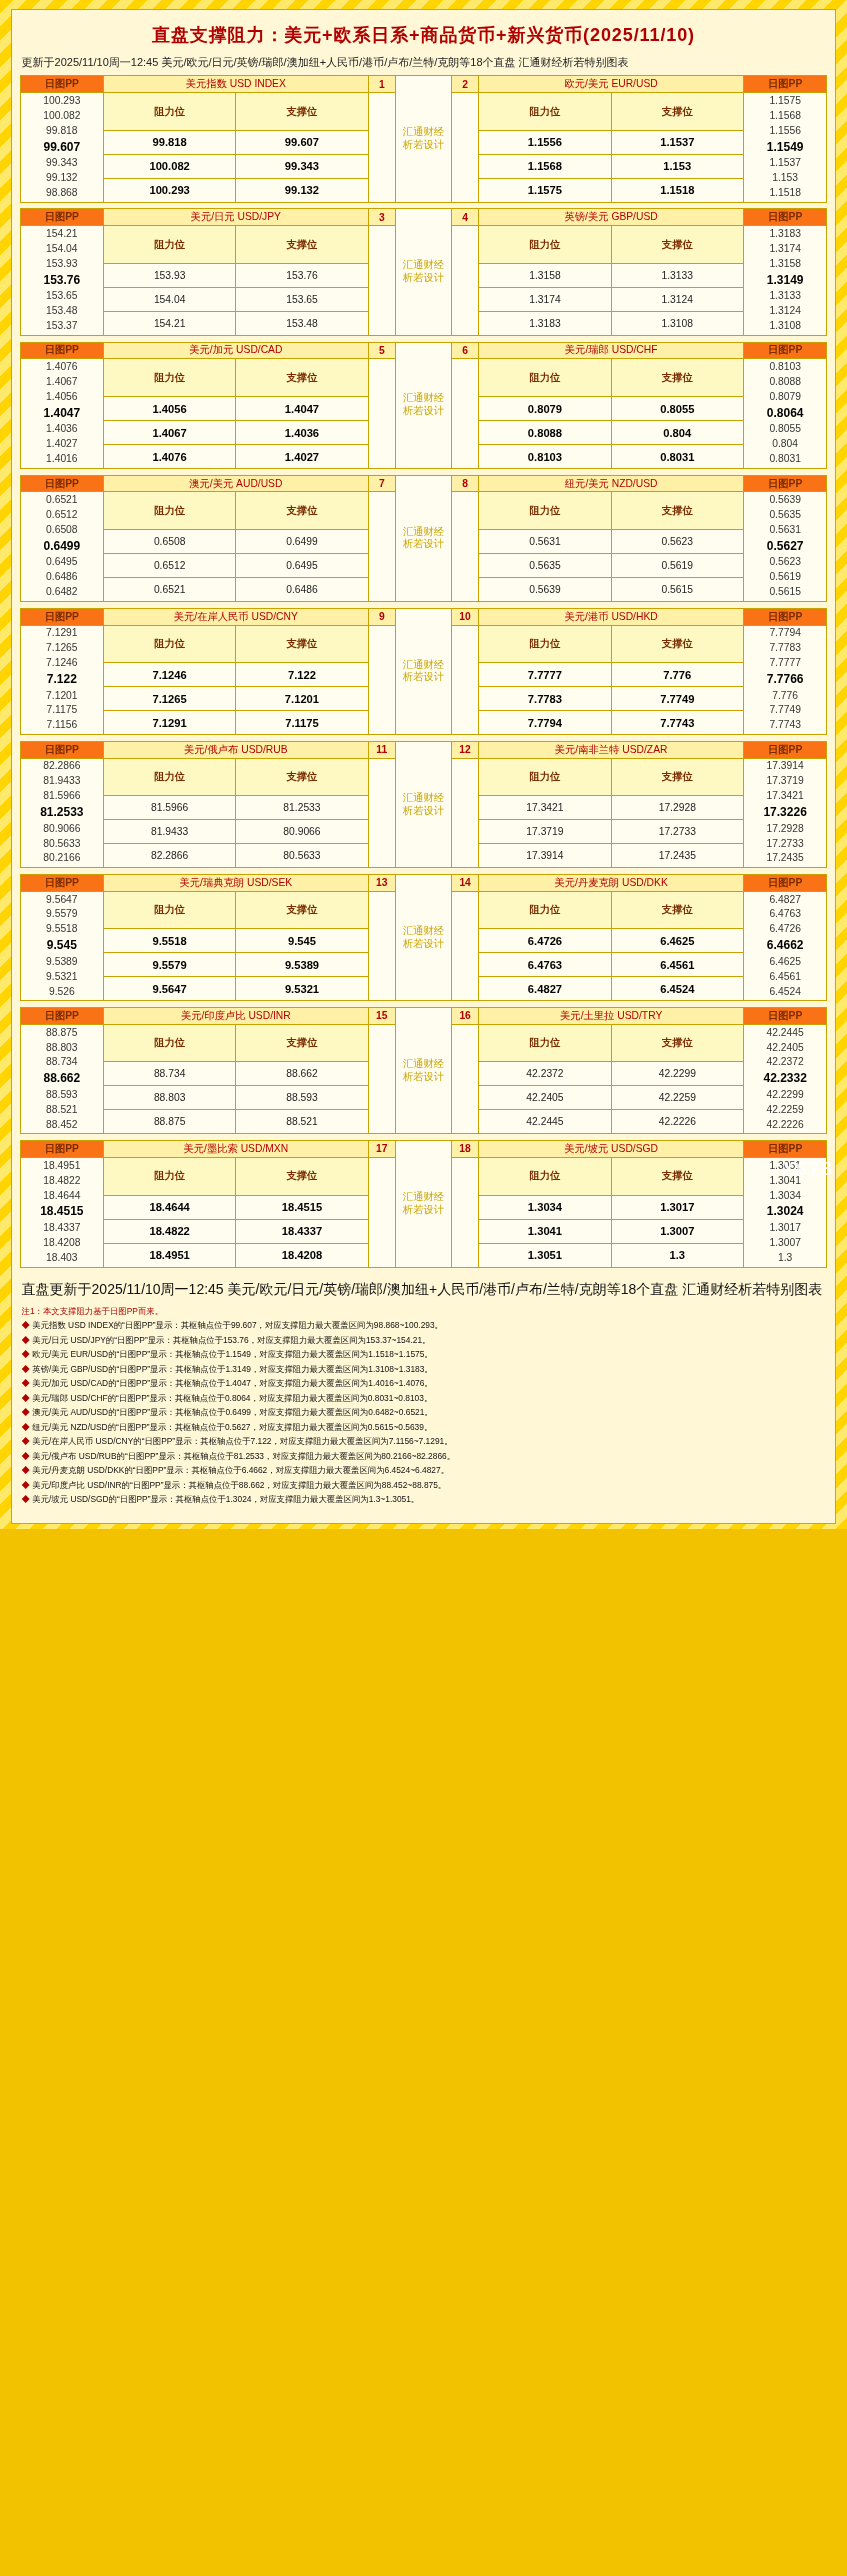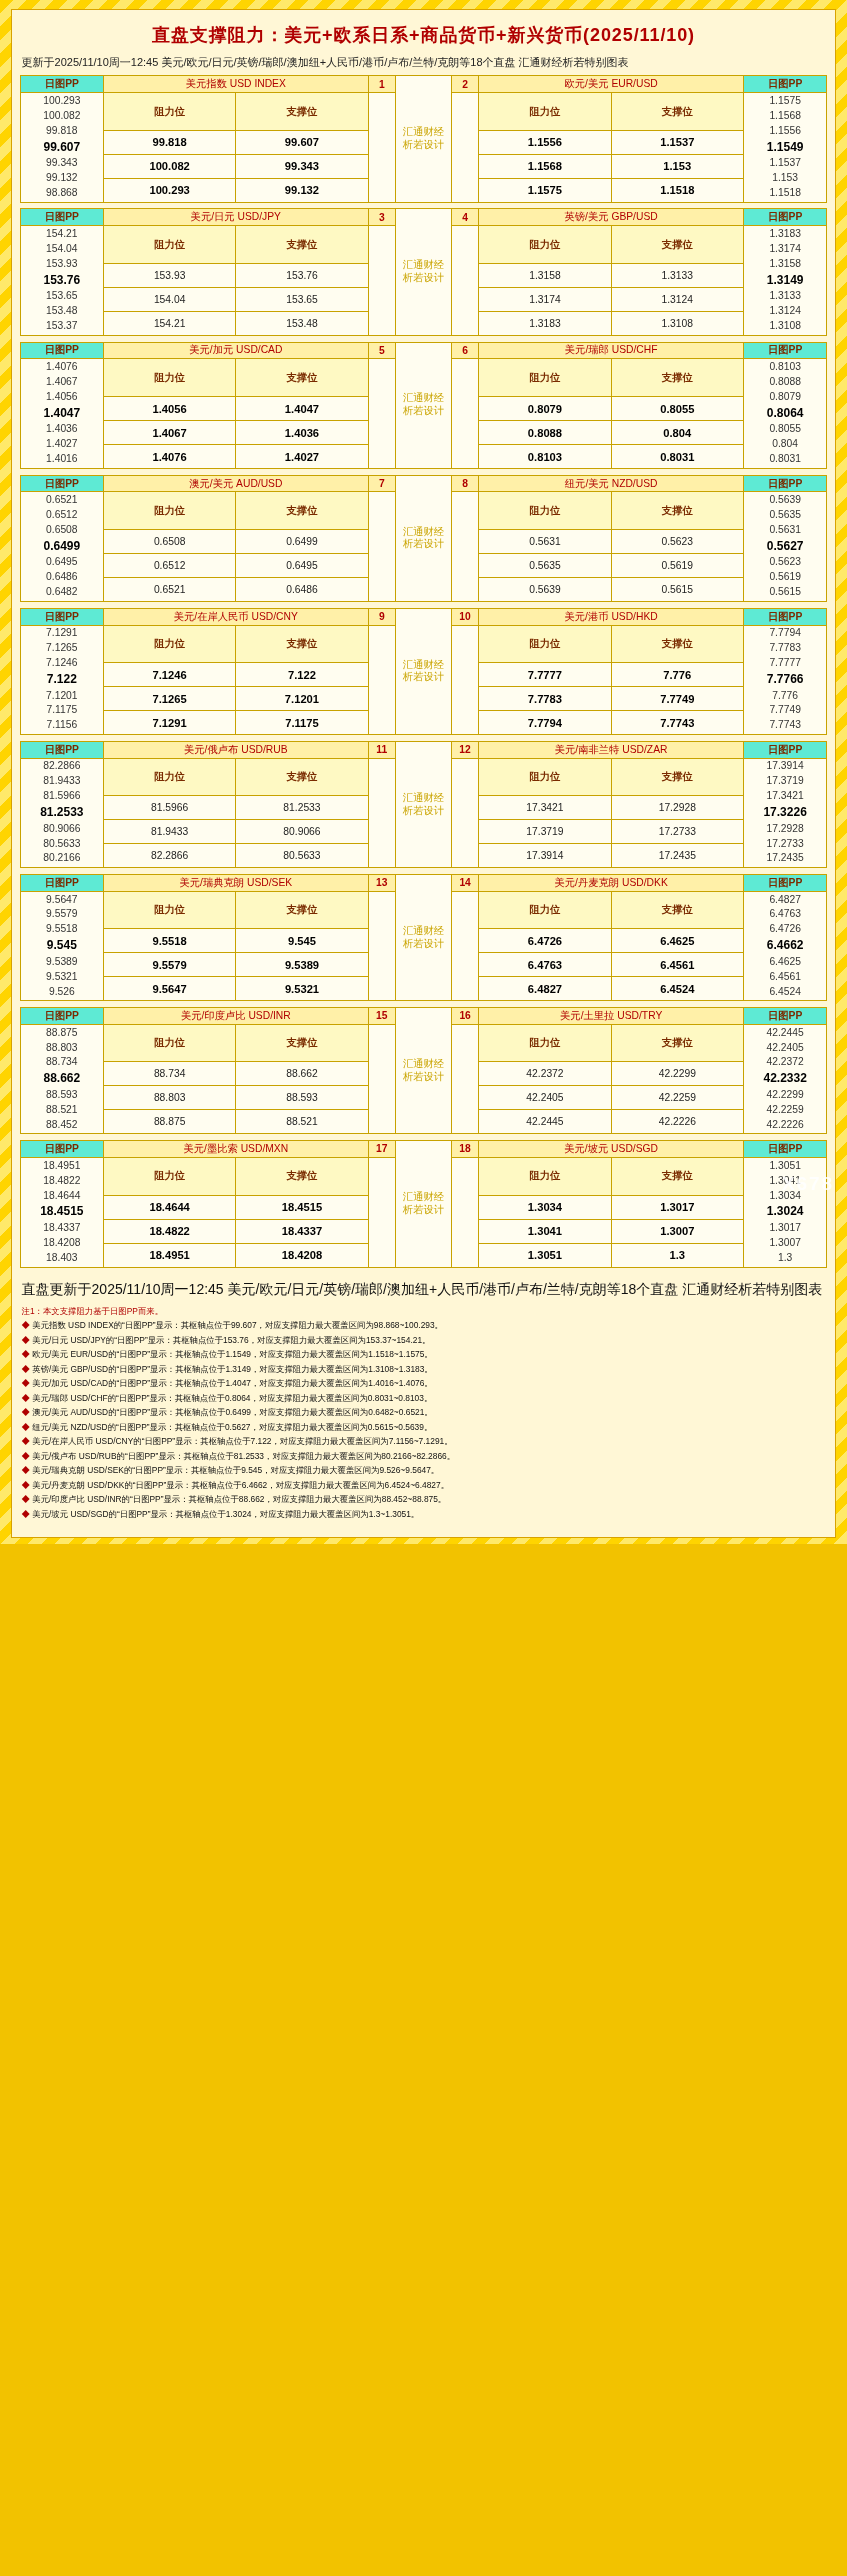--- a/index.html
+++ b/index.html
@@ -44,21 +44,21 @@
     background: #fffdf0;
   }
   table.blk td, table.blk th {
     border: 0.9px solid #c8a200;
     font-size: 10.3px;
     text-align: center;
     vertical-align: middle;
     padding: 0.9px 1.9px;
   }
   .hdr-pp {
-    background: #5eead4;
+    background: #f97316;
     font-weight: bold;
     color: #7a2b00;
     font-size: 11.2px;
     width: 73px;
   }
   .hdr-pair {
     background: #fff0a8;
     font-weight: normal;
     color: #b00000;
     font-size: 11.7px;
@@ -757,21 +757,20 @@
           <p><span class="red">◆</span> 美元指数 USD INDEX的“日图PP”显示：其枢轴点位于99.607，对应支撑阻力最大覆盖区间为98.868~100.293。</p>
           <p><span class="red">◆</span> 美元/日元 USD/JPY的“日图PP”显示：其枢轴点位于153.76，对应支撑阻力最大覆盖区间为153.37~154.21。</p>
           <p><span class="red">◆</span> 欧元/美元 EUR/USD的“日图PP”显示：其枢轴点位于1.1549，对应支撑阻力最大覆盖区间为1.1518~1.1575。</p>
           <p><span class="red">◆</span> 英镑/美元 GBP/USD的“日图PP”显示：其枢轴点位于1.3149，对应支撑阻力最大覆盖区间为1.3108~1.3183。</p>
           <p><span class="red">◆</span> 美元/加元 USD/CAD的“日图PP”显示：其枢轴点位于1.4047，对应支撑阻力最大覆盖区间为1.4016~1.4076。</p>
           <p><span class="red">◆</span> 美元/瑞郎 USD/CHF的“日图PP”显示：其枢轴点位于0.8064，对应支撑阻力最大覆盖区间为0.8031~0.8103。</p>
           <p><span class="red">◆</span> 澳元/美元 AUD/USD的“日图PP”显示：其枢轴点位于0.6499，对应支撑阻力最大覆盖区间为0.6482~0.6521。</p>
           <p><span class="red">◆</span> 纽元/美元 NZD/USD的“日图PP”显示：其枢轴点位于0.5627，对应支撑阻力最大覆盖区间为0.5615~0.5639。</p>
           <p><span class="red">◆</span> 美元/在岸人民币 USD/CNY的“日图PP”显示：其枢轴点位于7.122，对应支撑阻力最大覆盖区间为7.1156~7.1291。</p>
           <p><span class="red">◆</span> 美元/俄卢布 USD/RUB的“日图PP”显示：其枢轴点位于81.2533，对应支撑阻力最大覆盖区间为80.2166~82.2866。</p>
-          <p><span class="red">◆</span> 美元/瑞典克朗 USD/SEK的“日图PP”显示：其枢轴点位于9.545，对应支撑阻力最大覆盖区间为9.526~9.5647。</p>
           <p><span class="red">◆</span> 美元/丹麦克朗 USD/DKK的“日图PP”显示：其枢轴点位于6.4662，对应支撑阻力最大覆盖区间为6.4524~6.4827。</p>
           <p><span class="red">◆</span> 美元/印度卢比 USD/INR的“日图PP”显示：其枢轴点位于88.662，对应支撑阻力最大覆盖区间为88.452~88.875。</p>
           <p><span class="red">◆</span> 美元/坡元 USD/SGD的“日图PP”显示：其枢轴点位于1.3024，对应支撑阻力最大覆盖区间为1.3~1.3051。</p>
         </div>
     </div>
 
   </div>
   <div class="wm">X678</div>
 </div>
 

